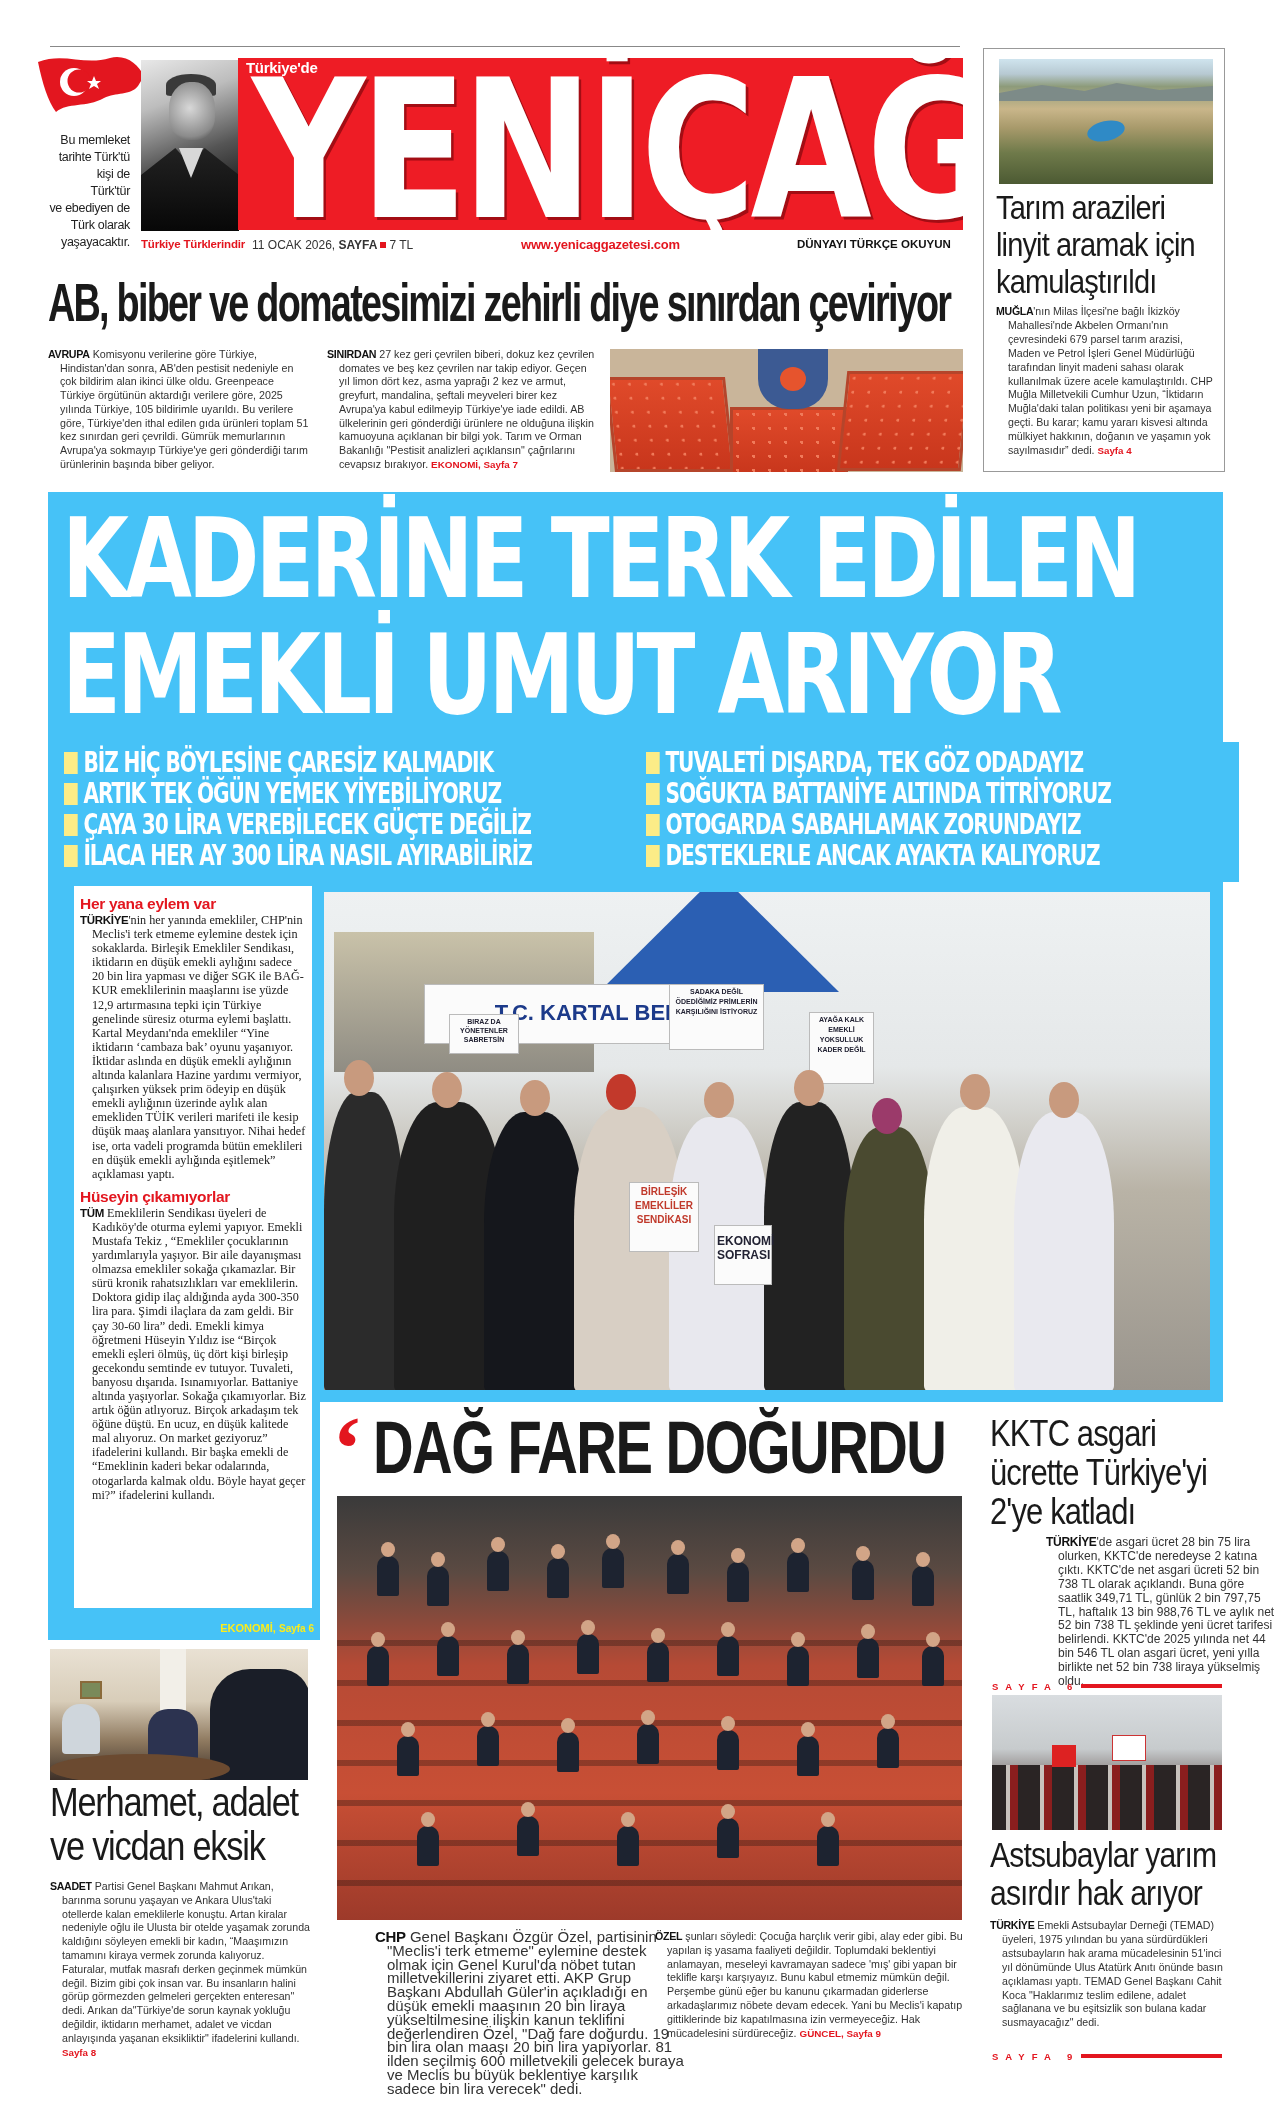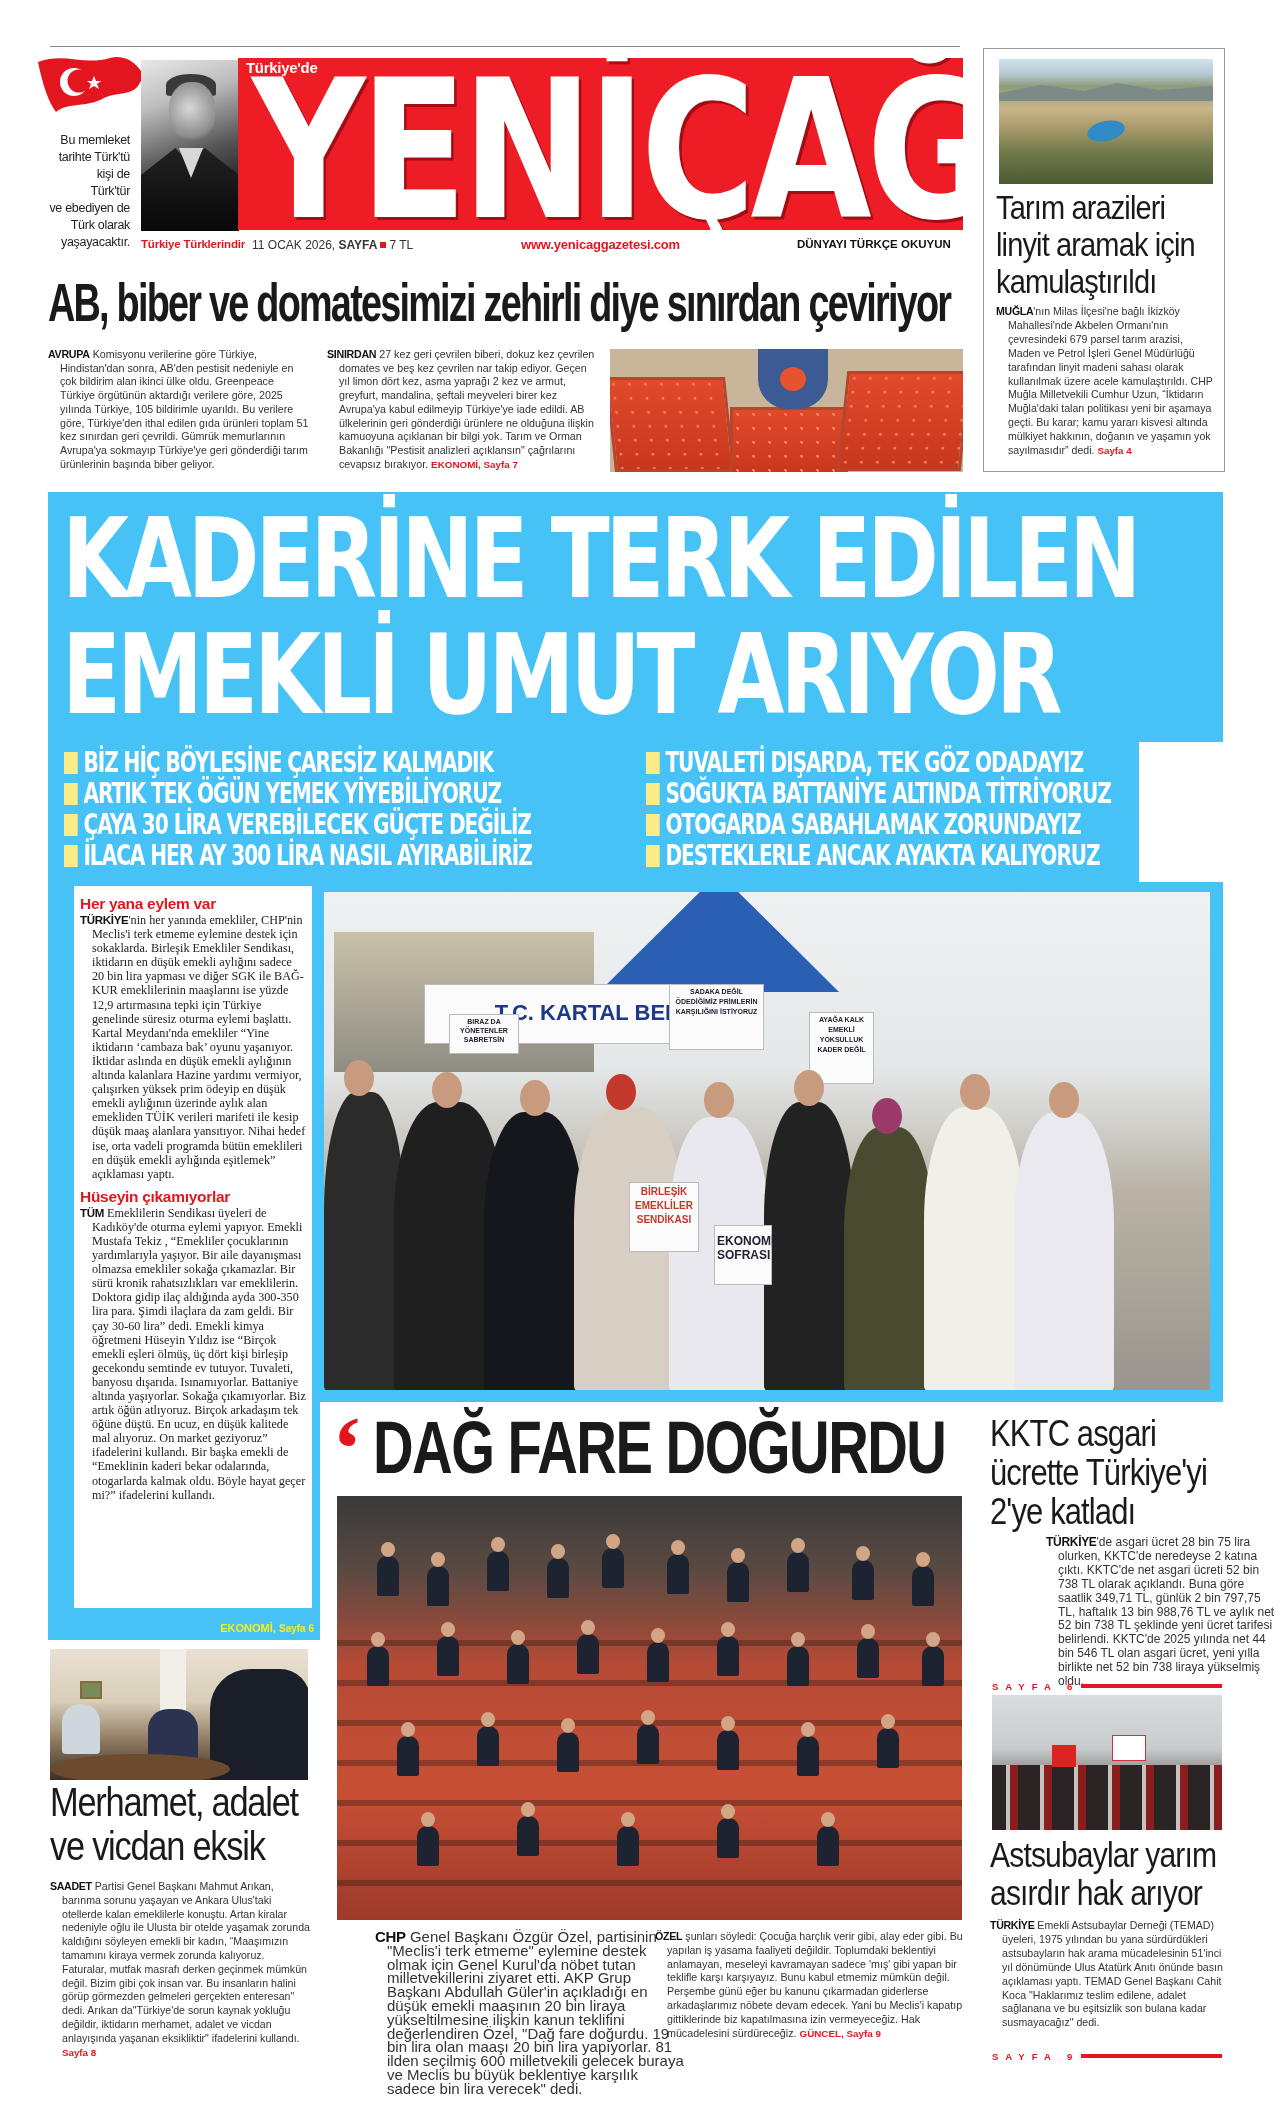--- a/index.html
+++ b/index.html
@@ -44,21 +44,21 @@
   .ab-col1 { left: 48px; top: 348px; width: 262px; font-size: 10.7px; line-height: 13.7px; color: #333; }
   .ab-col2 { left: 327px; top: 348px; width: 268px; font-size: 10.7px; line-height: 13.7px; color: #333; }
   .ab-photo { left: 610px; top: 349px; width: 353px; height: 123px; background: #c9b59a; overflow: hidden; }
   .crate { position:absolute; background: radial-gradient(circle at 30% 30%, #f07a5a 0 10%, transparent 11%) 0 0/16px 14px, linear-gradient(#e04a2a,#c8361c); border: 3px solid #b5452b; }
   .hands { position:absolute; left: 148px; top: 0; width: 70px; height: 60px; background: #3c5a93; border-radius: 0 0 30px 30px; }
   .hands .tomato { position:absolute; left: 22px; top: 18px; width: 26px; height: 24px; border-radius: 50%; background:#e6542d; }
 
   
   .banner { left: 48px; top: 492px; width: 1175px; height: 250px; background: #46c2f7; }
   .main-headline { position:absolute; left: 14px; top: 8px; width: 1150px; font-family: "DejaVu Sans", sans-serif; font-weight: bold; color: #fff; font-size: 108px; line-height: 113px; letter-spacing: -5px; transform: scaleX(0.80) scaleY(1.03); transform-origin: left top; white-space: nowrap; }
-  .bullets-box { left: 48px; top: 742px; width: 1091px; height: 140px; background: #46c2f7; }
+  .bullets-box { left: 48px; top: 742px; width: 1191px; height: 140px; background: #46c2f7; }
   .bullet { position:absolute; font-family: "DejaVu Sans", sans-serif; font-weight: bold; font-size: 28px; line-height: 30px; color: #fff; letter-spacing: -1.5px; transform: scaleX(0.72); transform-origin: left top; white-space: nowrap; }
   .bullet .mk { display:inline-block; width: 19px; height: 22px; background: #fcec87; margin-right: 8px; vertical-align: -2px; }
 
   
   .blue-frame-left { left: 48px; top: 882px; width: 272px; height: 758px; background: #46c2f7; }
   .left-story { position:absolute; left: 26px; top: 4px; width: 238px; height: 722px; background: #fff; padding: 8px 6px 0 6px; }
   .sub-red { font-family: "Liberation Sans", sans-serif; font-weight: bold; font-size: 15.5px; color: #e3161f; letter-spacing: -0.3px; line-height: 19px; }
   .serif-body { font-family: "Liberation Serif", serif; font-size: 12.2px; line-height: 14.1px; color: #222; margin-bottom: 6px; }
   .serif-body .lead-word { font-family: "Liberation Sans", sans-serif; font-size: 11.5px; }
   .ek-ref { position:absolute; right: 6px; bottom: 6px; font-size: 11px; font-weight: bold; color: #fcec1a; }

